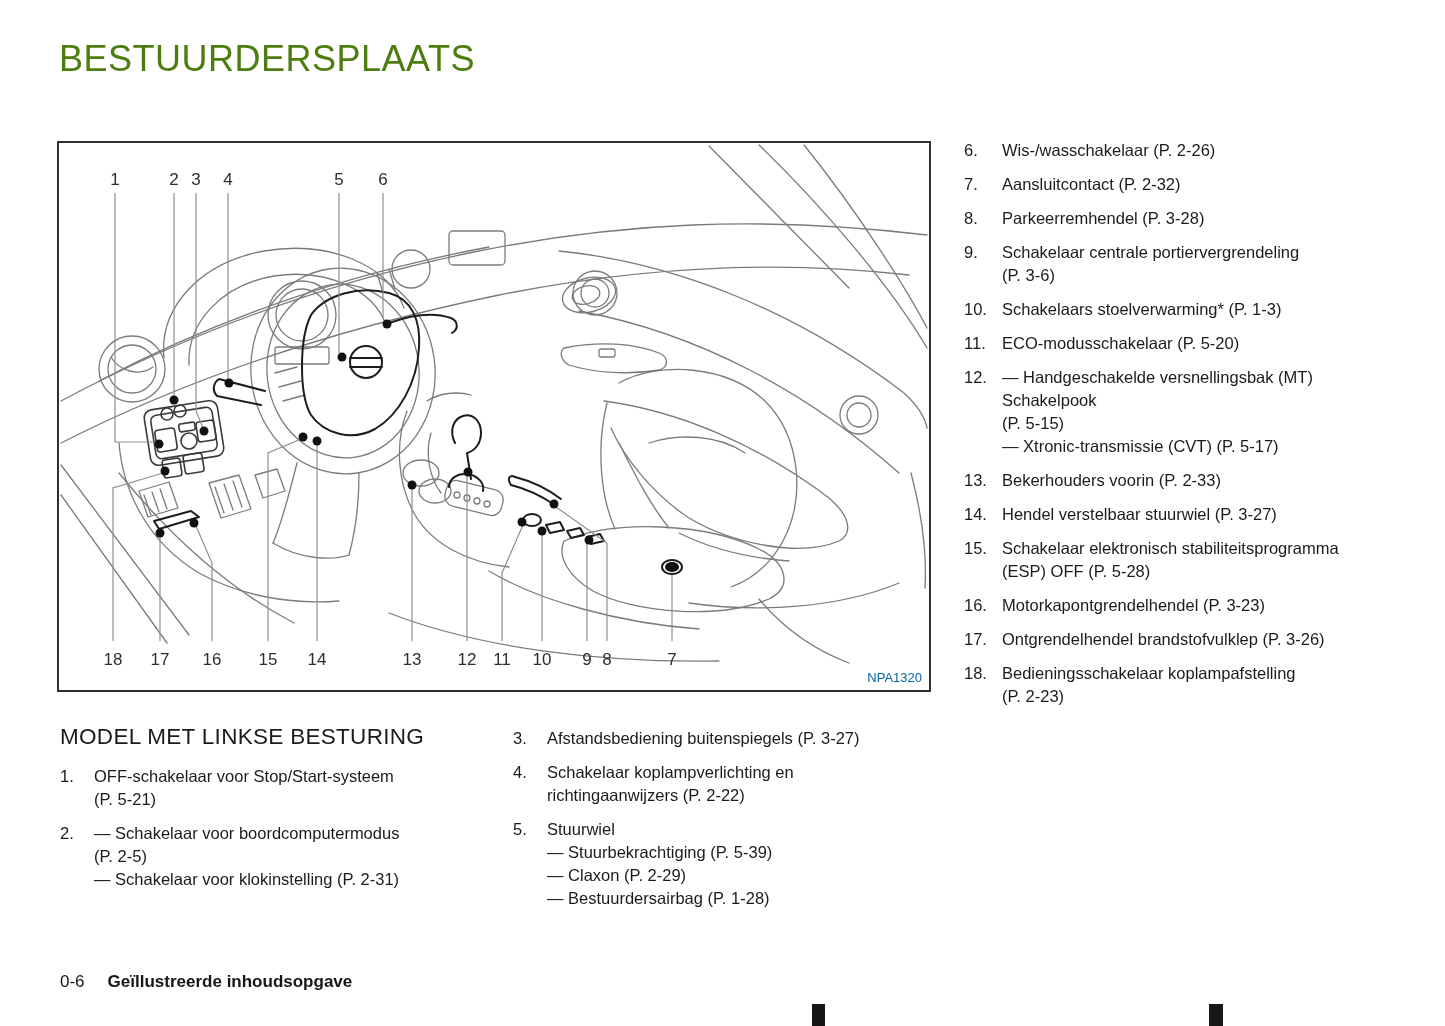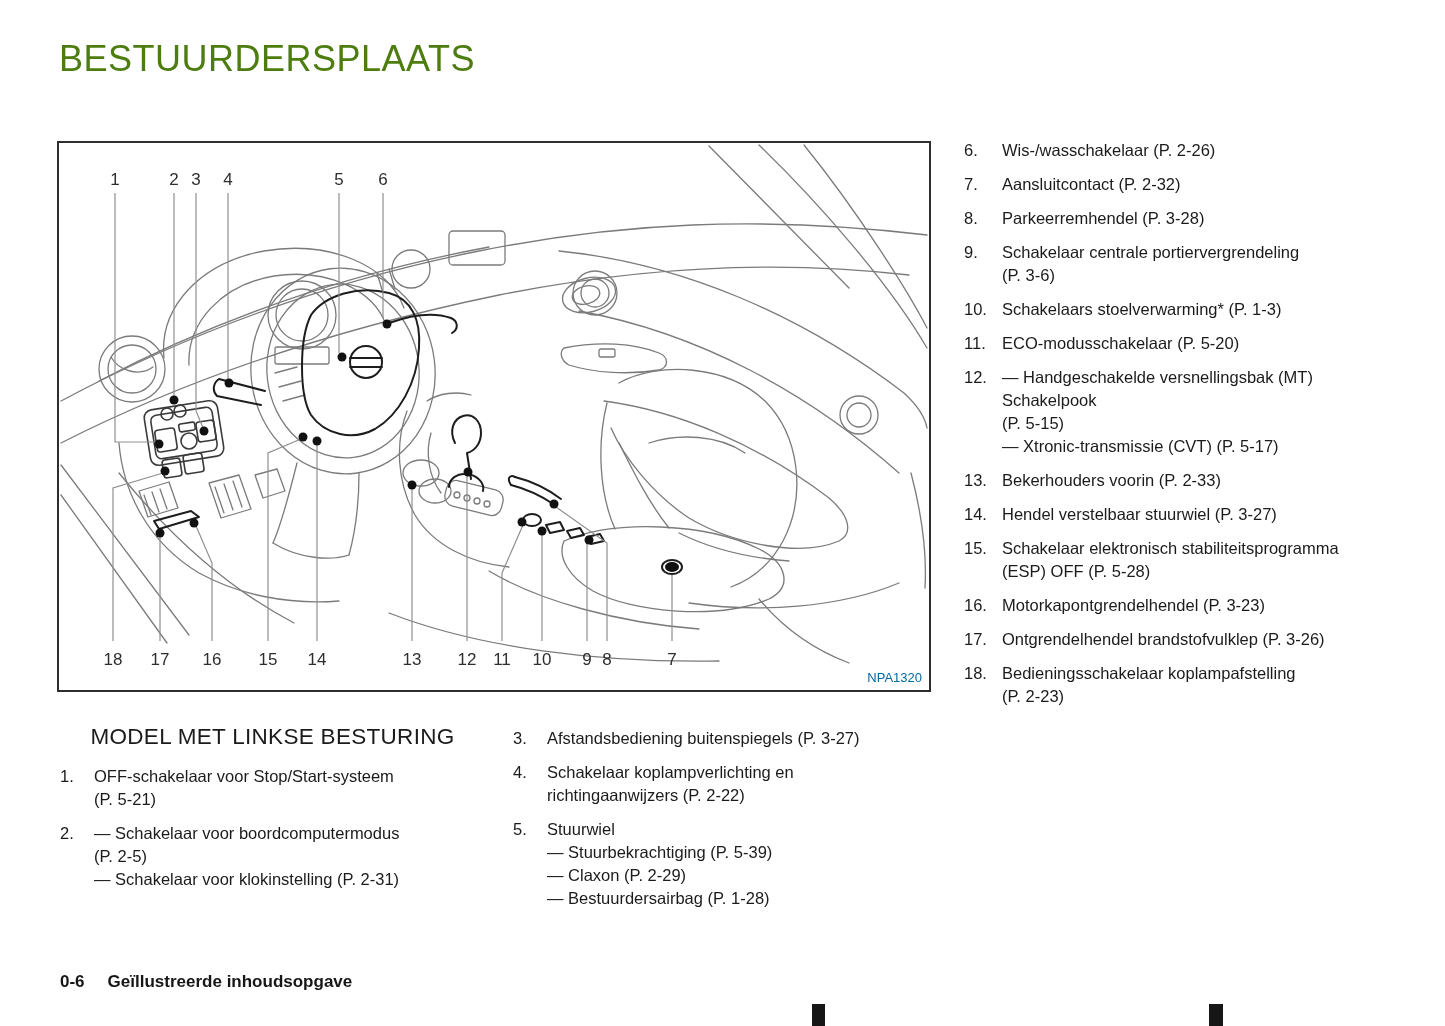--- a/index.html
+++ b/index.html
@@ -19,29 +19,29 @@
   .figure-box svg{position:absolute;left:0;top:0;}
   .figure-code{
     position:absolute;right:7px;bottom:5px;font-size:13px;color:#0369a1;
   }
   .callout{font-size:17px;fill:#2e2e2e;text-anchor:middle;font-family:"Liberation Sans",sans-serif;}
   .col{position:absolute;}
   .col-left{left:60px;top:724px;width:425px;}
   .col-middle{left:513px;top:727px;width:410px;}
   .col-right{left:964px;top:139px;width:440px;}
   .section-heading{
-    font-size:22.5px;font-weight:400;color:#1b1b1b;margin:0 0 15px 0;letter-spacing:.3px;text-align:center;
+    font-size:22.5px;font-weight:400;color:#1b1b1b;margin:0 0 15px 0;letter-spacing:.3px;
   }
   .li-row{display:flex;margin-bottom:11px;font-size:16.5px;line-height:23px;color:#1b1b1b;}
   .col-left .li-num,.col-middle .li-num{flex:0 0 34px;}
   .col-right .li-num{flex:0 0 38px;}
   .li-text{flex:1;}
   .footnote{font-size:16.5px;line-height:23px;color:#1b1b1b;margin-top:11px;}
   .footer{position:absolute;left:60px;top:972px;font-size:17px;color:#161616;}
-  .footer .pageno{font-weight:700;margin-right:23px;text-align:center;}
+  .footer .pageno{font-weight:400;margin-right:23px;text-align:center;}
   .footer .sect{font-weight:700;}
   .print-mark{position:absolute;background:#161616;}
   .mark1{left:812px;top:1004px;width:13px;height:22px;}
   .mark2{left:1209px;top:1004px;width:14px;height:22px;}
 
   
   g.art path,g.art circle,g.art ellipse,g.art rect{fill:none;stroke:#7b7b7b;stroke-width:1.3;stroke-linecap:round;stroke-linejoin:round;}
   g.panel rect,g.panel circle{fill:none;stroke:#3a3a3a;stroke-width:1.6;stroke-linecap:round;stroke-linejoin:round;}
   g.dark path,g.dark circle,g.dark ellipse{fill:none;stroke:#1d1d1d;stroke-width:2;stroke-linecap:round;stroke-linejoin:round;}
   g.leaders path{fill:none;stroke:#8f8f8f;stroke-width:1.2;}

